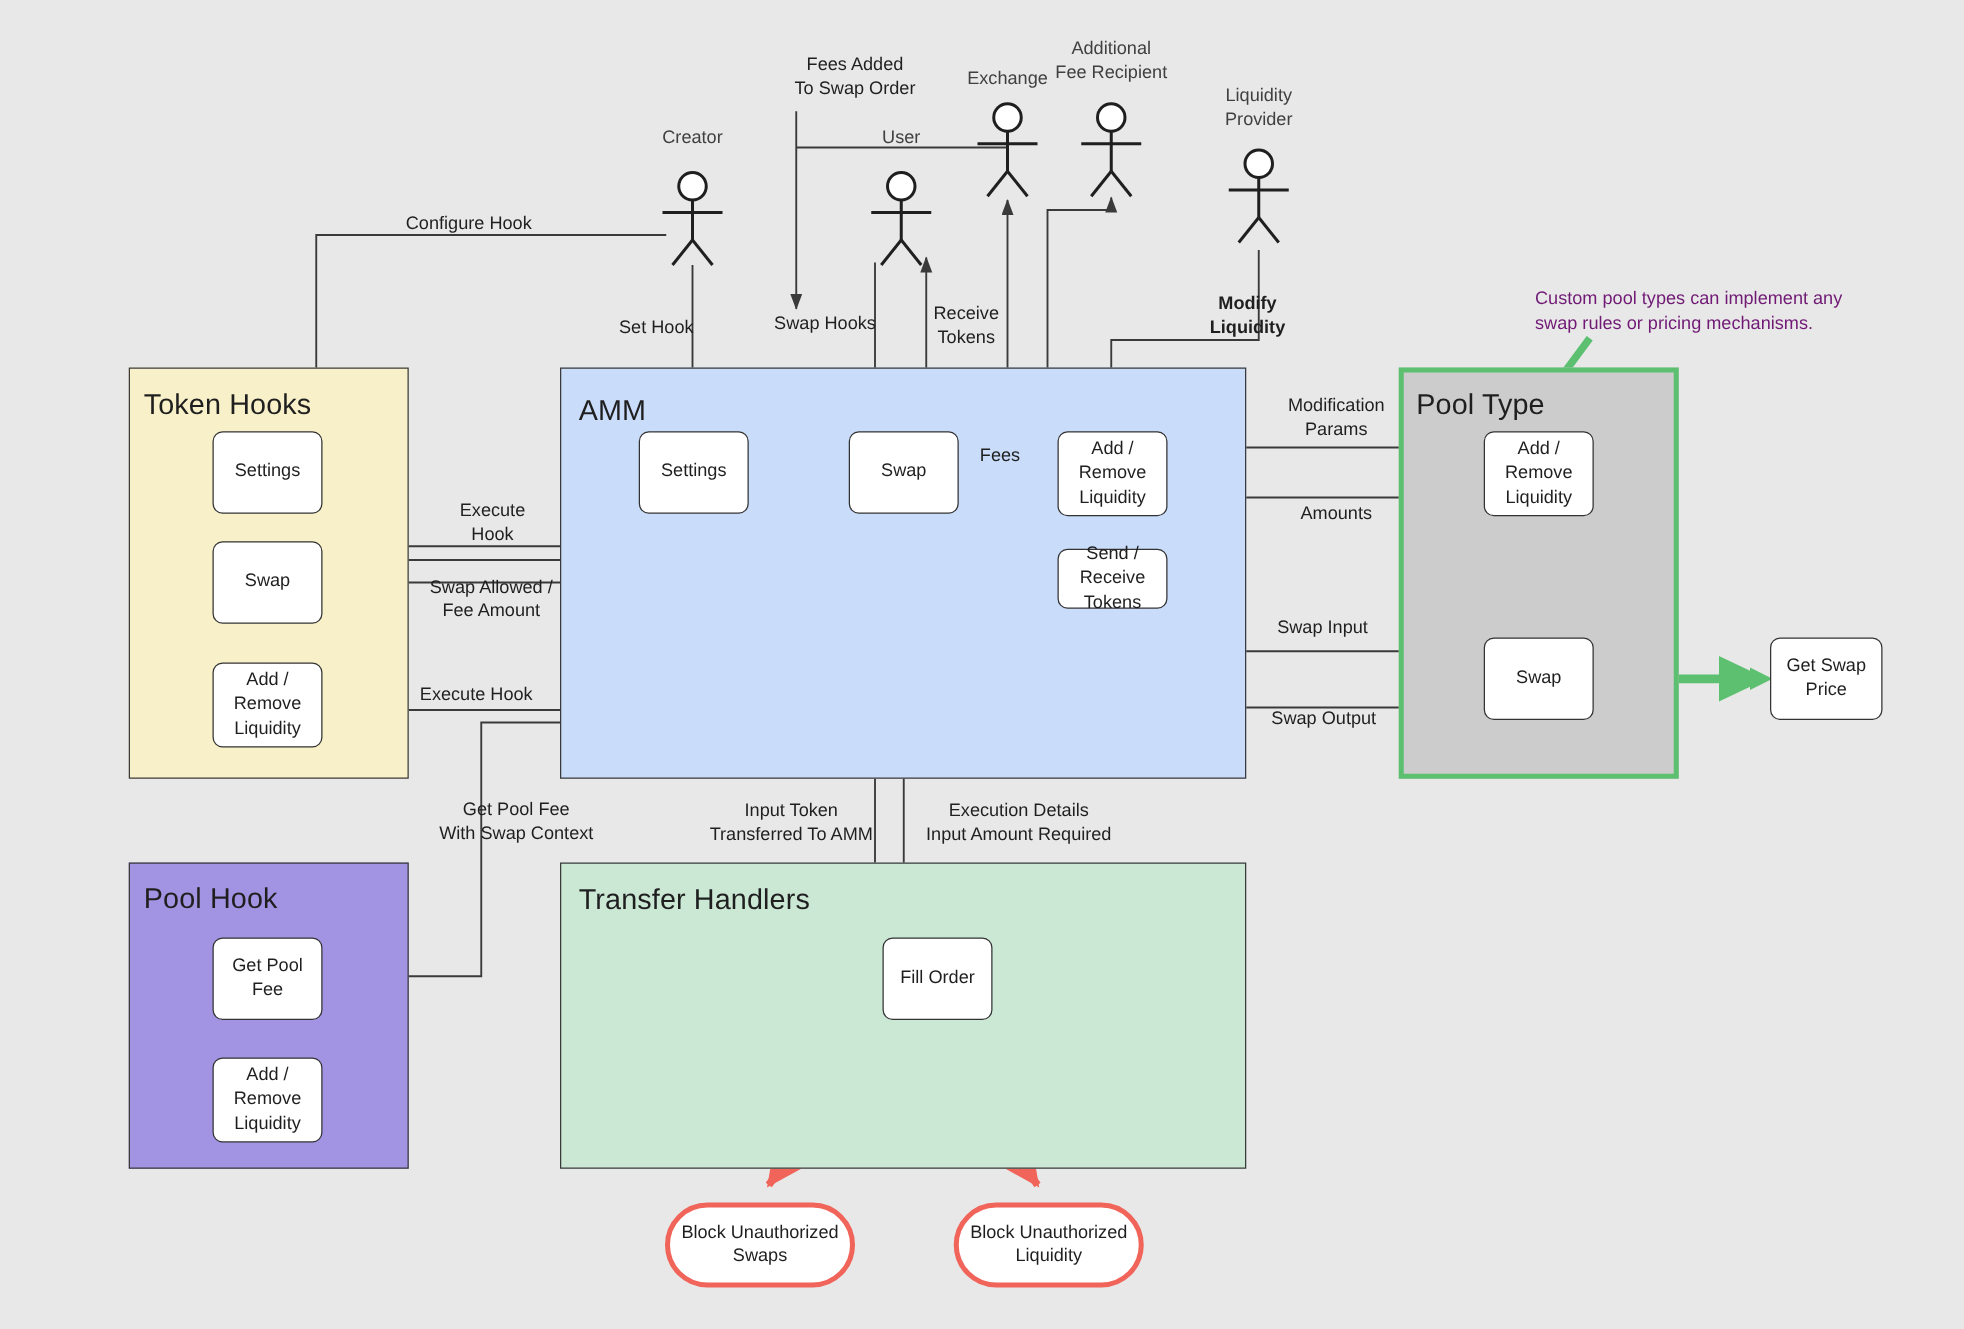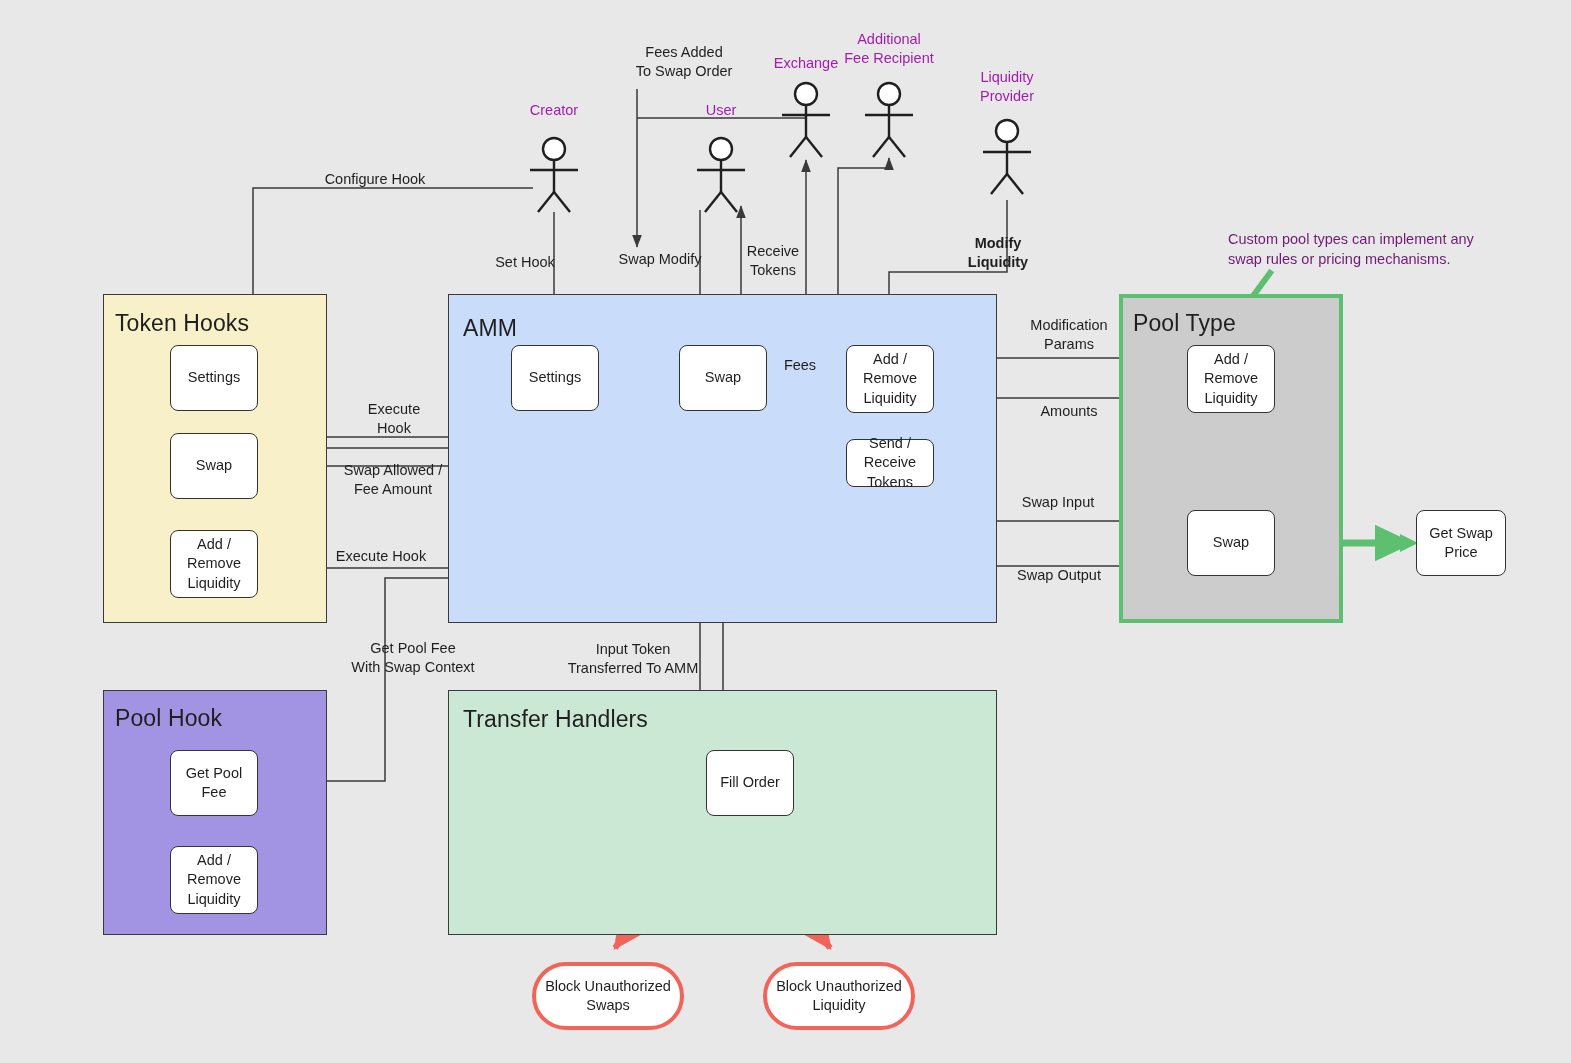--- a/index.html
+++ b/index.html
@@ -77,21 +77,21 @@
     color: #1f1f1f;
     text-align: center;
     white-space: pre-line;
     z-index: 6;
   }
   .actor-label {
     position: absolute;
     font-size: 14.5px;
     line-height: 1.3;
     text-align: center;
-    color: #a21caf;
+    color: #404040;
     white-space: pre-line;
     z-index: 6;
   }
   .note {
     position: absolute;
     font-size: 14.5px;
     line-height: 1.35;
     color: #701a75;
     white-space: pre-line;
     z-index: 6;
@@ -290,37 +290,39 @@
   <div class="actor-label" style="left:756px; top:54px; width:100px;">Exchange</div>
   <div class="actor-label" style="left:829px; top:30px; width:120px;">Additional
 Fee Recipient</div>
   <div class="actor-label" style="left:957px; top:68px; width:100px;">Liquidity
 Provider</div>
 
   <div class="elabel" style="left:297px; top:170px; width:156px;">Configure Hook</div>
   <div class="elabel" style="left:480px; top:253px; width:90px;">Set Hook</div>
   <div class="elabel" style="left:604px; top:43px; width:160px;">Fees Added
 To Swap Order</div>
-  <div class="elabel" style="left:607px; top:250px; width:106px;">Swap Modify</div>
+  <div class="elabel" style="left:607px; top:250px; width:106px;">Swap Hooks</div>
   <div class="elabel" style="left:730px; top:242px; width:86px;">Receive
 Tokens</div>
   <div class="elabel" style="left:948px; top:234px; width:100px;font-weight:bold;">Modify
 Liquidity</div>
   <div class="elabel" style="left:342px; top:400px; width:104px;">Execute
 Hook</div>
   <div class="elabel" style="left:318px; top:461px; width:150px;">Swap Allowed /
 Fee Amount</div>
   <div class="elabel" style="left:316px; top:547px; width:130px;">Execute Hook</div>
   <div class="elabel" style="left:772px; top:356px; width:56px;">Fees</div>
   <div class="elabel" style="left:1004px; top:316px; width:130px;">Modification
 Params</div>
   <div class="elabel" style="left:1019px; top:402px; width:100px;">Amounts</div>
   <div class="elabel" style="left:1003px; top:493px; width:110px;">Swap Input</div>
   <div class="elabel" style="left:1000px; top:566px; width:118px;">Swap Output</div>
   <div class="elabel" style="left:318px; top:639px; width:190px;">Get Pool Fee
 With Swap Context</div>
   <div class="elabel" style="left:551px; top:640px; width:164px;">Input Token
 Transferred To AMM</div>
+  <div class="elabel" style="left:722px; top:640px; width:186px;">Execution Details
+Input Amount Required</div>
 
   <div class="note" style="left:1228px; top:230px; width:270px;">Custom pool types can implement any
 swap rules or pricing mechanisms.</div>
 
 </div>
 
 </body></html>

